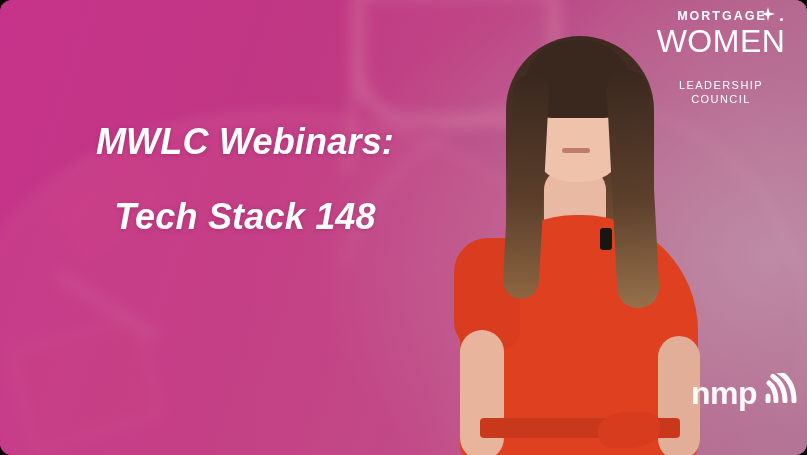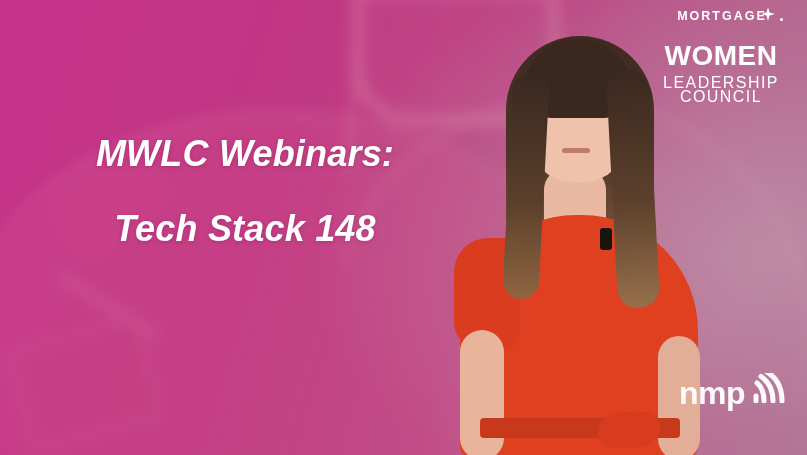--- a/index.html
+++ b/index.html
@@ -8,20 +8,21 @@
     background: #000;
   }
   #frame {
     position: relative;
     width: 807px;
     height: 455px;
     overflow: hidden;
     font-family: "Liberation Sans", sans-serif;
     background: #BE3882;
     user-select: none;
+    border-radius: 12px;
   }
 
   
   .bg-base {
     position: absolute;
     inset: 0;
     background:
       radial-gradient(ellipse 640px 430px at 96% 56%, rgba(190,140,165,0.95) 0%, rgba(186,118,152,0.55) 42%, rgba(186,90,135,0.0) 72%),
       linear-gradient(108deg, #C6338A 0%, #C03783 34%, #BC4585 58%, #B8648F 80%, #B4819F 100%);
   }
@@ -252,56 +253,56 @@
     width: 14px; height: 14px;
   }
   .sparkle .s-dot {
     position: absolute;
     right: -8px; bottom: 0px;
     width: 3.5px; height: 3.5px;
     background: #fff;
     border-radius: 50%;
   }
   .mwlc-row2 {
-    font-size: 28px;
-    font-weight: 700;
+    font-size: 32px;
+    font-weight: 400;
     letter-spacing: 0.5px;
     line-height: 33px;
-    margin-top: 16px;
+    margin-top: 2px;
   }
   .mwlc-row3 {
-    font-size: 16px;
+    font-size: 11px;
     font-weight: 400;
     letter-spacing: 1.45px;
     line-height: 14px;
-    margin-top: 4px;
+    margin-top: 20px;
   }
 
   
   .title-block {
     position: absolute;
-    left: 60px; top: 116px;
+    left: 60px; top: 104px;
     width: 370px;
     text-align: center;
     color: #FFFFFF;
     font-style: italic;
     font-weight: 700;
     text-shadow: 0 1px 4px rgba(110,20,70,0.30);
   }
   .title-line {
     font-size: 36px;
     line-height: 75px;
     letter-spacing: 0.2px;
     white-space: nowrap;
   }
 
   
   .nmp-logo {
     position: absolute;
-    right: 20px; bottom: 48px;
+    right: 8px; bottom: 48px;
     display: flex;
     align-items: flex-end;
     gap: 8px;
     opacity: 0.97;
   }
   .nmp-word {
     color: #FFFFFF;
     font-size: 32px;
     font-weight: 700;
     letter-spacing: -0.5px;

